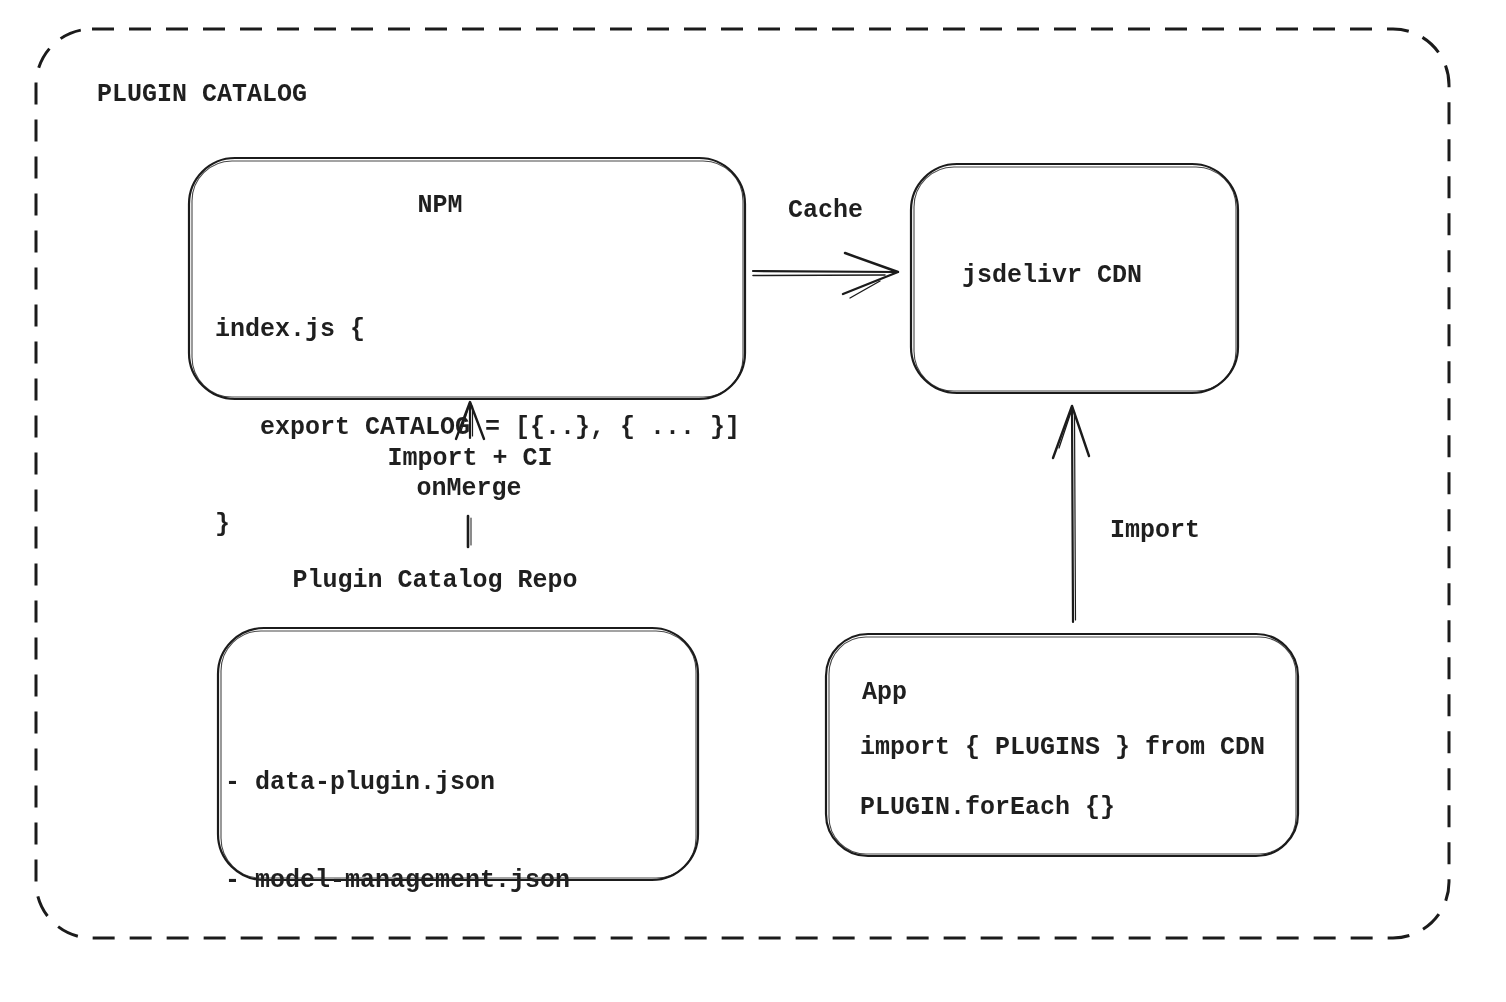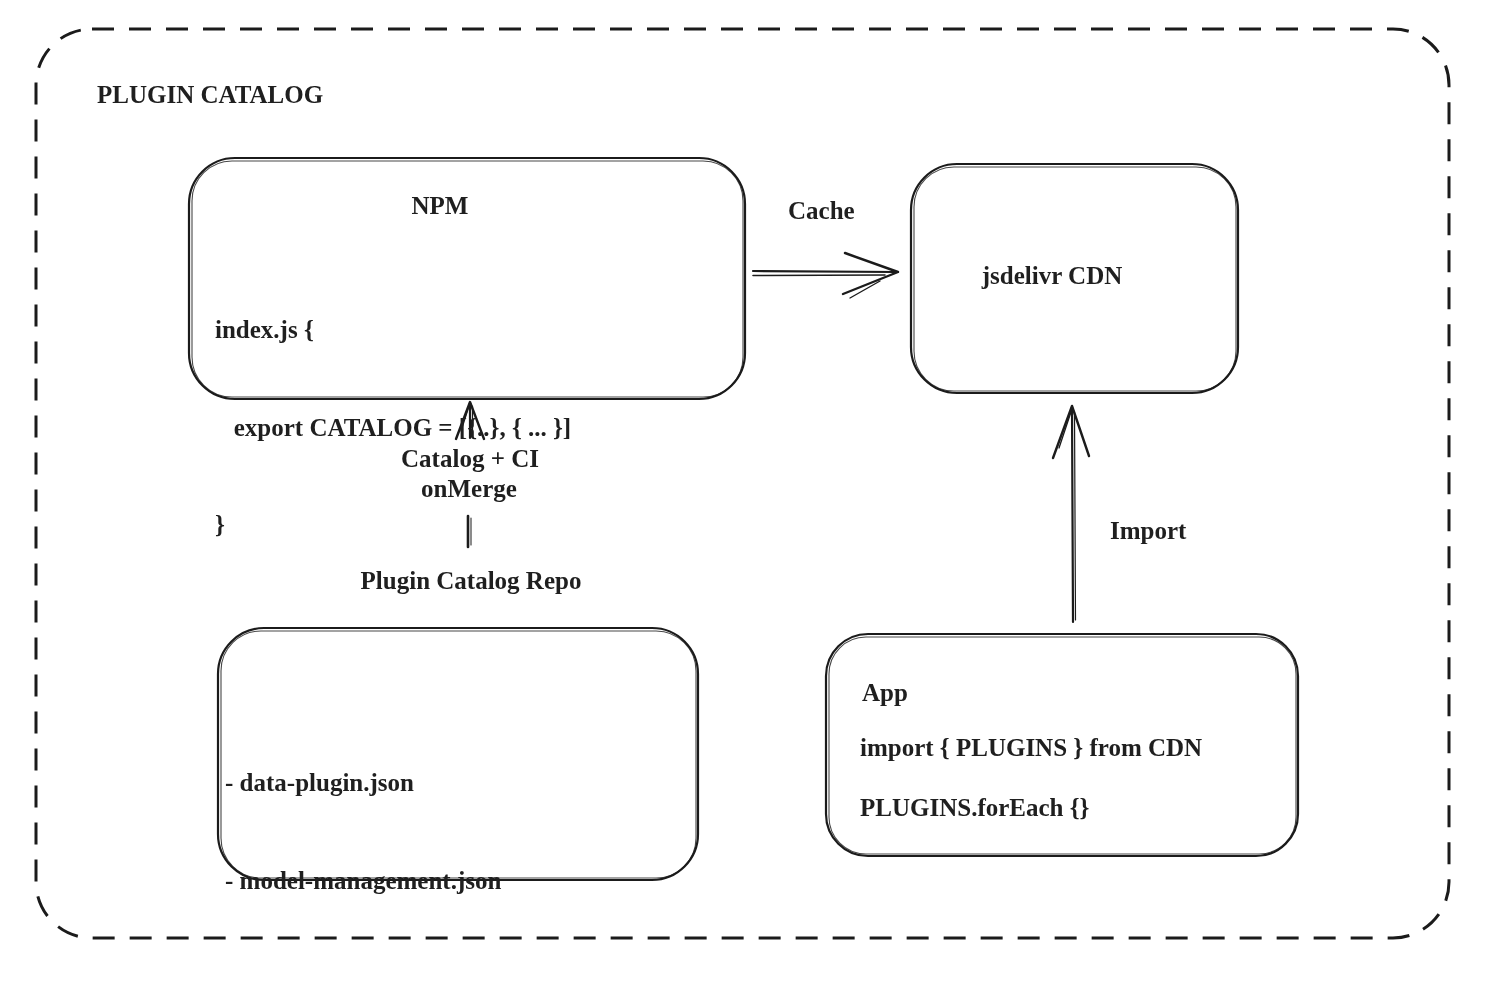--- a/index.html
+++ b/index.html
@@ -7,21 +7,21 @@
     --text: #1f1f1f;
     --background: #ffffff;
   }
   * { margin: 0; padding: 0; box-sizing: border-box; }
   html, body { background: var(--background); }
   .canvas {
     position: relative;
     width: 1506px;
     height: 947px;
     background: var(--background);
-    font-family: Liberation Serif, serif;
+    font-family: Liberation Mono, monospace;
     color: var(--text);
     overflow: hidden;
   }
   .shapes {
     position: absolute;
     left: 0; top: 0;
     width: 1506px; height: 1002px;
   }
   .shapes * { vector-effect: non-scaling-stroke; }
   .lbl {
@@ -98,29 +98,29 @@
   <div class="lbl codeblock" style="left:215px; top:249px;">
     <div>index.js {</div>
     <div>   export CATALOG = [{..}, { ... }]</div>
     <div>}</div>
   </div>
 
   <div class="lbl" style="left:788px; top:195px;">Cache</div>
 
   <div class="lbl centered" style="left:1052px; top:260px;">jsdelivr CDN</div>
 
-  <div class="lbl centered" style="left:470px; top:444px; line-height:30px;">Catalog + CI</div>
+  <div class="lbl centered" style="left:470px; top:444px; line-height:30px;">Import + CI</div>
   <div class="lbl centered" style="left:469px; top:474px; line-height:30px;">onMerge</div>
 
-  <div class="lbl centered" style="left:435px; top:565px;margin-left:36px;">Plugin Catalog Repo</div>
+  <div class="lbl centered" style="left:435px; top:565px;">Plugin Catalog Repo</div>
   <div class="lbl codeblock" style="left:225px; top:702px;">
     <div>- data-plugin.json</div>
     <div>- model-management.json</div>
     <div>...</div>
   </div>
 
   <div class="lbl" style="left:862px; top:677px;">App</div>
   <div class="lbl" style="left:860px; top:732px;">import { PLUGINS } from CDN</div>
-  <div class="lbl" style="left:860px; top:792px;">PLUGINS.forEach {}</div>
+  <div class="lbl" style="left:860px; top:792px;">PLUGIN.forEach {}</div>
 
   <div class="lbl" style="left:1110px; top:515px;">Import</div>
 
 </div>
 
 </body></html>

